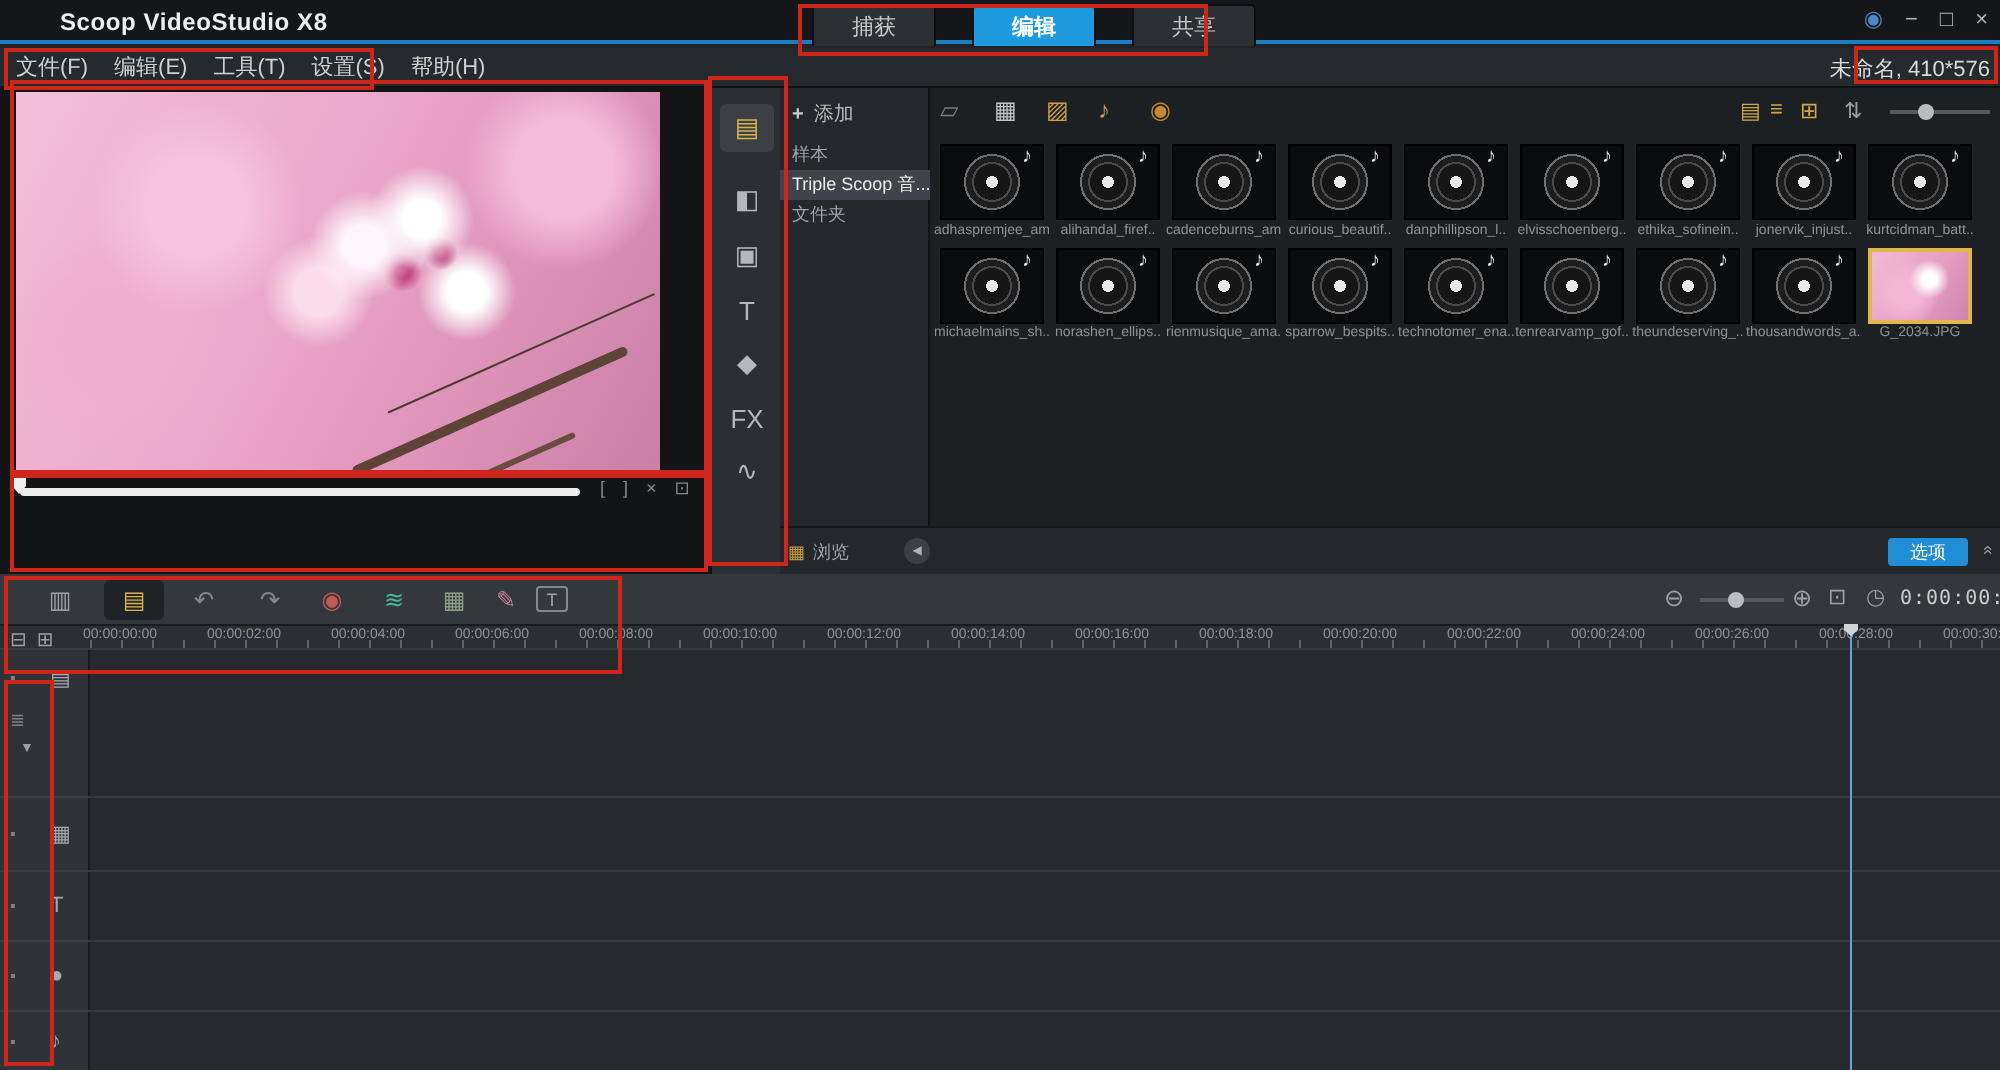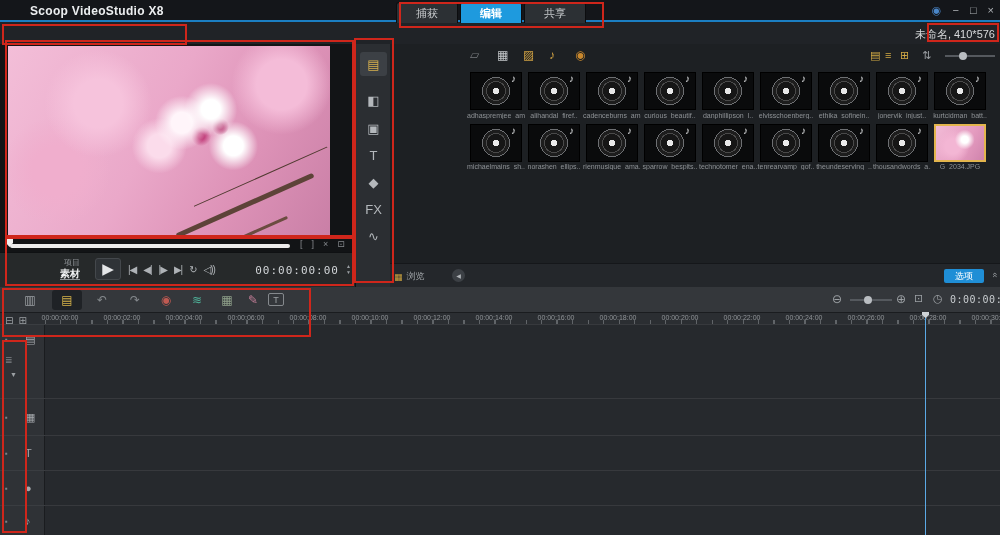--- a/index.html
+++ b/index.html
@@ -3,21 +3,21 @@
 <meta charset="utf-8">
 <style>
 *{margin:0;padding:0;box-sizing:border-box}
 html,body{width:1000px;height:535px;overflow:hidden}
 body{background:#1b1e21;font-family:"Liberation Sans","DejaVu Sans",sans-serif;color:#cfd2d5}
 #app{position:absolute;left:0;top:0;width:1000px;height:535px;background:#202327;overflow:hidden}
 
 
 #titlebar{position:absolute;left:0;top:0;width:1000px;height:22px;background:#14161a;border-bottom:2px solid #1b7ec2}
 #app-title{position:absolute;left:30px;top:4px;font-size:12px;font-weight:bold;color:#eceef0;letter-spacing:.3px}
-#tabs{position:absolute;left:396px;top:2px;display:flex;gap:2px;height:21px}
+#tabs{position:absolute;left:406px;top:2px;display:flex;gap:18px;height:21px}
 .tab{width:62px;height:21px;display:flex;align-items:center;justify-content:center;font-size:11px;background:#2c3034;color:#c6c9cc;border:1px solid #0c0d0f;border-bottom:none;border-radius:3px 3px 0 0}
 .tab.active{background:#1e9ade;color:#fff;font-weight:bold}
 #win-controls{position:absolute;right:6px;top:3px;display:flex;gap:11px;font-size:11px;color:#aeb2b6;line-height:14px}
 .win-btn.globe{color:#4a86c8}
 
 
 #menubar{position:absolute;left:0;top:24px;width:1000px;height:20px;background:#26292d;border-bottom:1px solid #101214;display:flex;align-items:center;padding-left:8px;gap:13px}
 .menu-item{font-size:11px;color:#cfd2d5}
 #project-name{position:absolute;right:5px;top:27px;font-size:11px;color:#d8dadc}
 
@@ -133,67 +133,62 @@
         <div class="tab">共享</div>
       </div>
     <div id="win-controls">
         <span class="win-btn globe">◉</span>
         <span class="win-btn">−</span>
         <span class="win-btn">□</span>
         <span class="win-btn">×</span>
       </div>
   </div>
 
+  <div id="menubar">
+      <span class="menu-item">文件(F)</span>
+      <span class="menu-item">编辑(E)</span>
+      <span class="menu-item">工具(T)</span>
+      <span class="menu-item">设置(S)</span>
+      <span class="menu-item">帮助(H)</span>
+    </div>
   <div id="project-name">未命名, 410*576</div>
 
   <div id="preview-panel">
     <div id="preview-video"></div>
     <div id="scrubber-row">
       <div id="scrub-marker"></div>
       <div id="scrub-bar"></div>
       <div id="trim-icons">
           <span class="trim-icon">[</span>
           <span class="trim-icon">]</span>
           <span class="trim-icon">×</span>
           <span class="trim-icon">⊡</span>
         </div>
     </div>
-    <div id="player-controls">
-      <div id="mode-toggle">
-        <span id="mode-project">项目</span>
-        <span id="mode-clip">素材</span>
-      </div>
-      <div id="player-buttons">
-          <span class="pbtn play">▶</span>
-          <span class="pbtn">|◀</span>
-          <span class="pbtn">◀|</span>
-          <span class="pbtn">|▶</span>
-          <span class="pbtn">▶|</span>
-          <span class="pbtn">↻</span>
-          <span class="pbtn">◁))</span>
-        </div>
-      <div id="player-timecode">00:00:00:00</div>
-      <div id="tc-stepper">
-        <span>▲</span>
-        <span>▼</span>
-      </div>
-    </div>
   </div>
 
   <div id="side-toolbar">
       <div class="side-icon selected" style="top: 8px;">▤</div>
       <div class="side-icon" style="top: 44px;">◧</div>
       <div class="side-icon" style="top: 72px;">▣</div>
       <div class="side-icon" style="top: 99px;">T</div>
       <div class="side-icon" style="top: 126px;">◆</div>
       <div class="side-icon" style="top: 153px;">FX</div>
       <div class="side-icon" style="top: 180px;">∿</div>
     </div>
 
   <div id="library-panel">
+    <div id="lib-nav">
+      <div id="add-row">
+        <span id="plus-icon">+</span><span>添加</span>
+      </div>
+    <div class="nav-item" style="top: 26px;">样本</div>
+        <div class="nav-item selected" style="top: 41px;">Triple Scoop 音...</div>
+        <div class="nav-item" style="top: 56px;">文件夹</div>
+      </div>
     <div id="gallery">
       <div id="filter-icons">
           <span class="filter-icon" style="left: 5px; color: rgb(119, 122, 126);">▱</span>
           <span class="filter-icon" style="left: 32px; color: rgb(194, 197, 200);">▦</span>
           <span class="filter-icon" style="left: 58px; color: rgb(207, 160, 67);">▨</span>
           <span class="filter-icon" style="left: 84px; color: rgb(207, 160, 67);">♪</span>
           <span class="filter-icon" style="left: 110px; color: rgb(200, 136, 46);">◉</span>
         </div>
       <div id="view-icons">
           <span class="view-icon" style="left: 405px;">▤</span>

